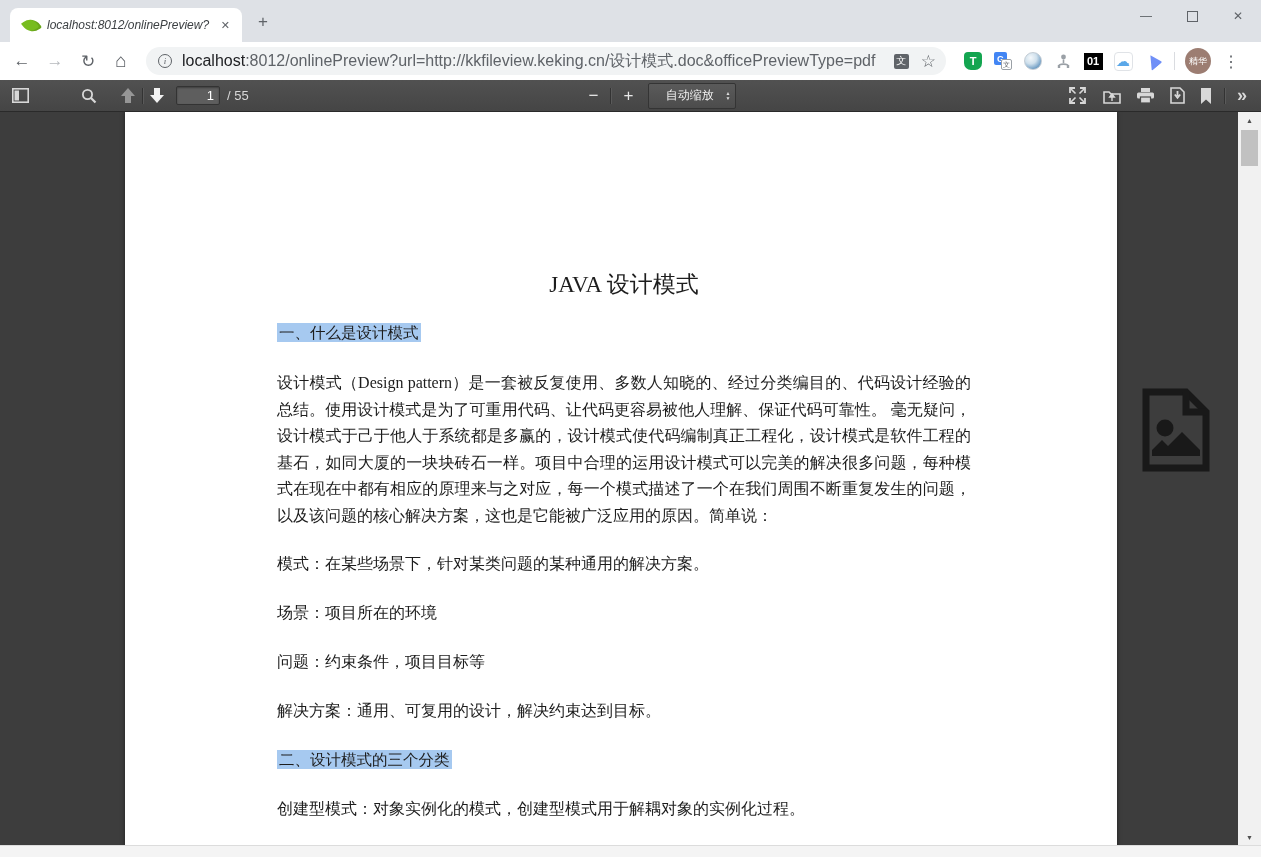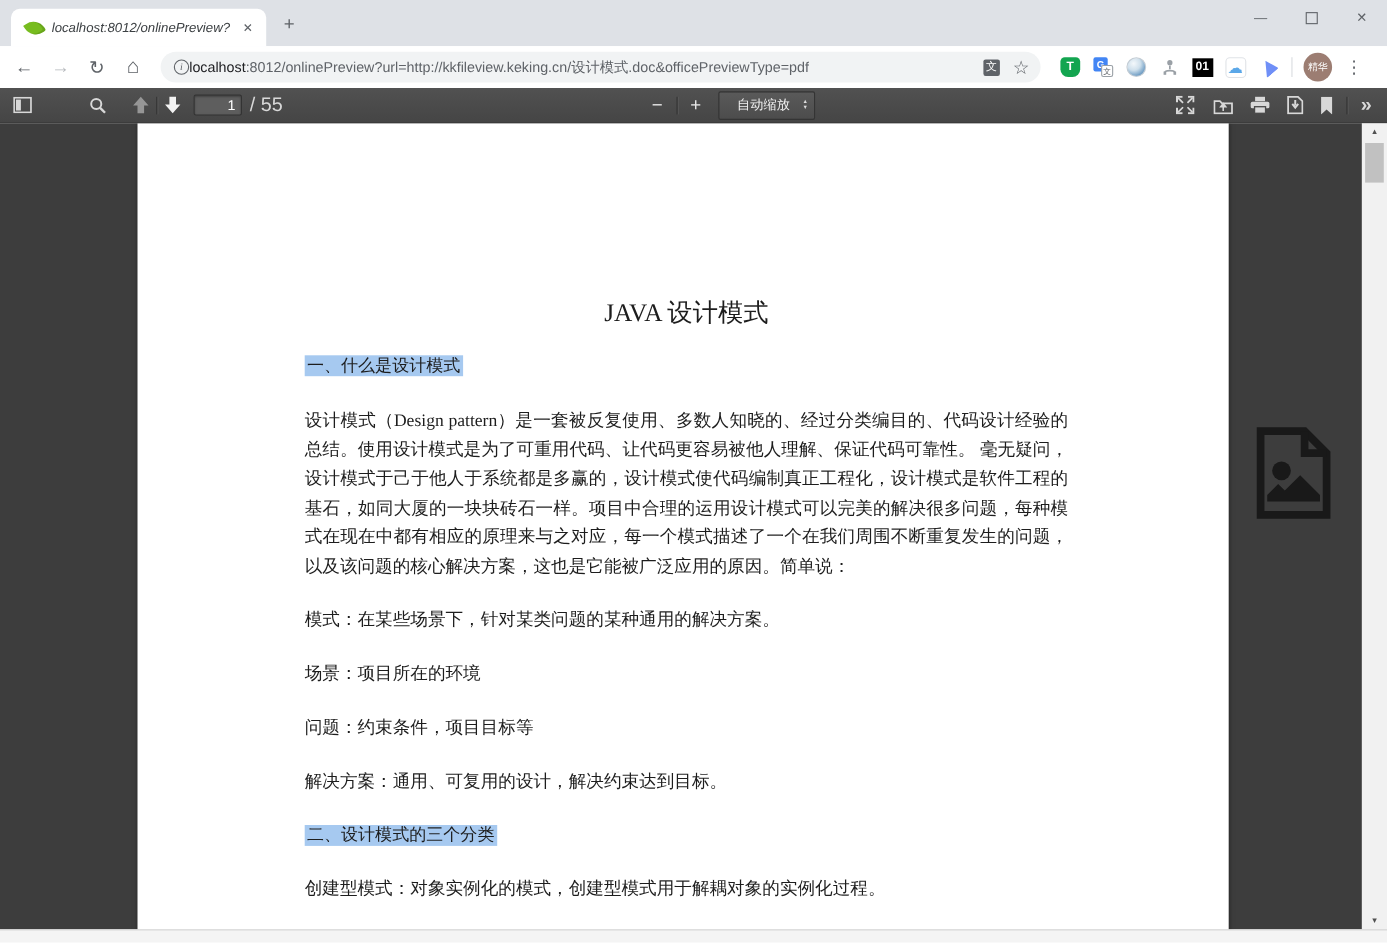--- a/index.html
+++ b/index.html
@@ -25,21 +25,21 @@
   .address-row { position:absolute; left:0; top:42px; width:1261px; height:38px; background:#fff;
                  display:flex; align-items:center; }
   .nav-icon { width:22px; text-align:center; font-size:17px; color:#5f6368; margin-left:11px; flex:none; }
   .nav-icon.disabled { color:#b6b9bd; }
   .nav-icon.home { font-size:19px; }
   .omnibox { height:28px; background:#f1f3f4; border-radius:14px; margin-left:14px;
              display:flex; align-items:center; width:800px; flex:none; padding:0 10px 0 12px; }
   .info-icon { width:14px; height:14px; border:1.2px solid #5f6368; border-radius:50%;
                color:#5f6368; font-size:9px; font-style:italic; font-family:"Liberation Serif",serif;
                display:flex; align-items:center; justify-content:center; flex:none; }
-  .url-text { font-size:13px; margin-left:0; white-space:nowrap; overflow:hidden; flex:1; }
+  .url-text { font-size:16px; margin-left:10px; white-space:nowrap; overflow:hidden; flex:1; }
   .url-host { color:#202124; }
   .url-path { color:#5f6368; }
   .pill-icon { flex:none; margin-left:12px; }
   .translate-icon { width:15px; height:15px; background:#5f6368; border-radius:2px; color:#fff;
                     font-size:10px; display:flex; align-items:center; justify-content:center; }
   .star-icon { font-size:17px; color:#5f6368; line-height:1; }
   .ext-area { display:flex; align-items:center; margin-left:12px; }
   .ext { width:30px; display:flex; align-items:center; justify-content:center; flex:none; }
   .ext-shield { width:18px; height:18px; background:#13a550; border-radius:4px 4px 7px 7px;
                 color:#fff; font-size:11px; font-weight:bold; display:flex; align-items:center; justify-content:center; }
@@ -67,21 +67,21 @@
 
   
   .pdf-toolbar { position:absolute; left:0; top:80px; width:1261px; height:32px;
                  background:linear-gradient(#515151,#454545); border-bottom:1px solid #2a2a2a;
                  display:flex; align-items:center; color:#d8d8d8; }
   .pt-sep { width:1px; height:16px; background:#333; box-shadow:1px 0 0 #5a5a5a; margin:0 5px; flex:none; }
   .pt-btn { display:flex; align-items:center; justify-content:center; flex:none; }
   .page-input { width:44px; height:19px; background:#5e5e5e; border:1px solid #333;
                 border-radius:2px; color:#fff; font-size:13px; text-align:right; padding-right:5px;
                 box-shadow:inset 0 1px 2px rgba(0,0,0,.35); }
-  .page-total { font-size:18px; margin-left:7px; color:#d8d8d8; }
+  .page-total { font-size:13px; margin-left:7px; color:#d8d8d8; }
   .zoom-glyph { font-size:17px; color:#e8e8e8; width:24px; text-align:center; }
   .zoom-select { width:88px; height:21px; margin-left:8px; background:linear-gradient(#5a5a5a,#4c4c4c);
                  border:1px solid #343434; border-radius:2px; display:flex; align-items:center;
                  padding:12px 5px; }
   .zoom-select-label { font-size:12px; color:#f1f1f1; flex:1; text-align:center; }
   .dd-arrows { display:flex; flex-direction:column; line-height:4.5px; font-size:7px; color:#ddd; }
   .more-glyph { font-size:18px; font-weight:bold; color:#d8d8d8; }
 
   
   .viewer { position:absolute; left:0; top:112px; width:1261px; height:733px; background:#3d3d3d; overflow:hidden; }

